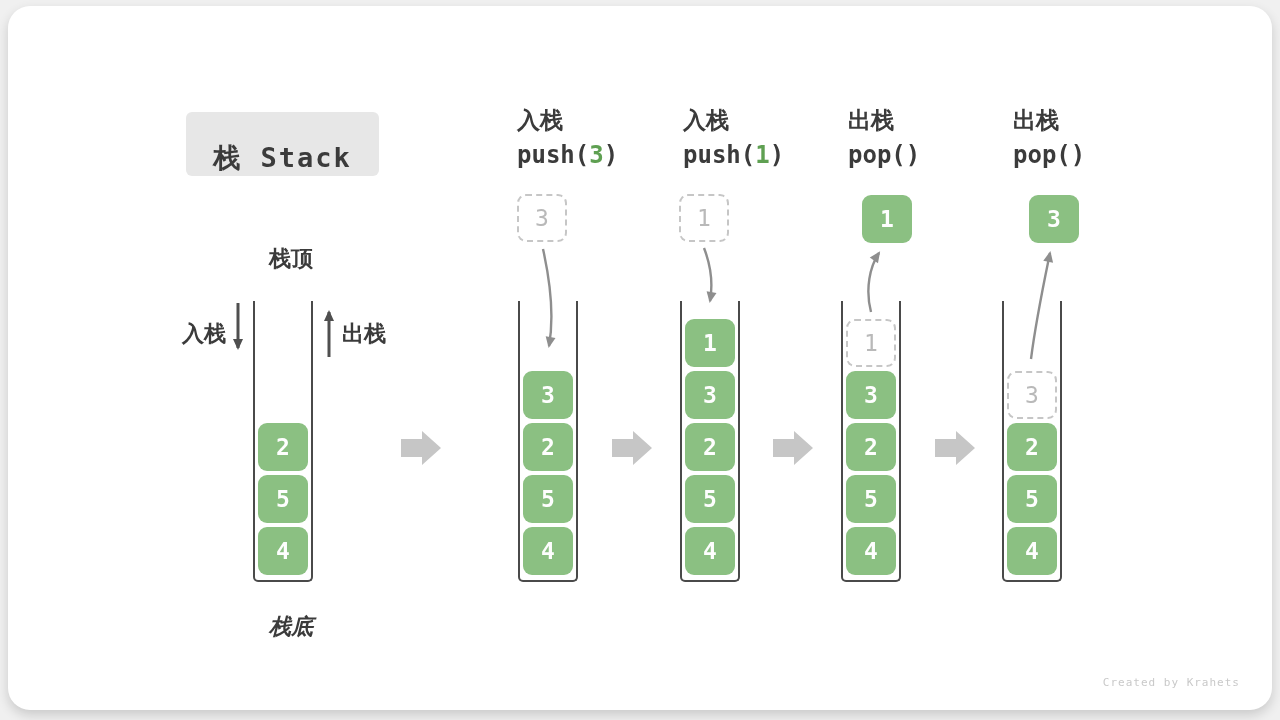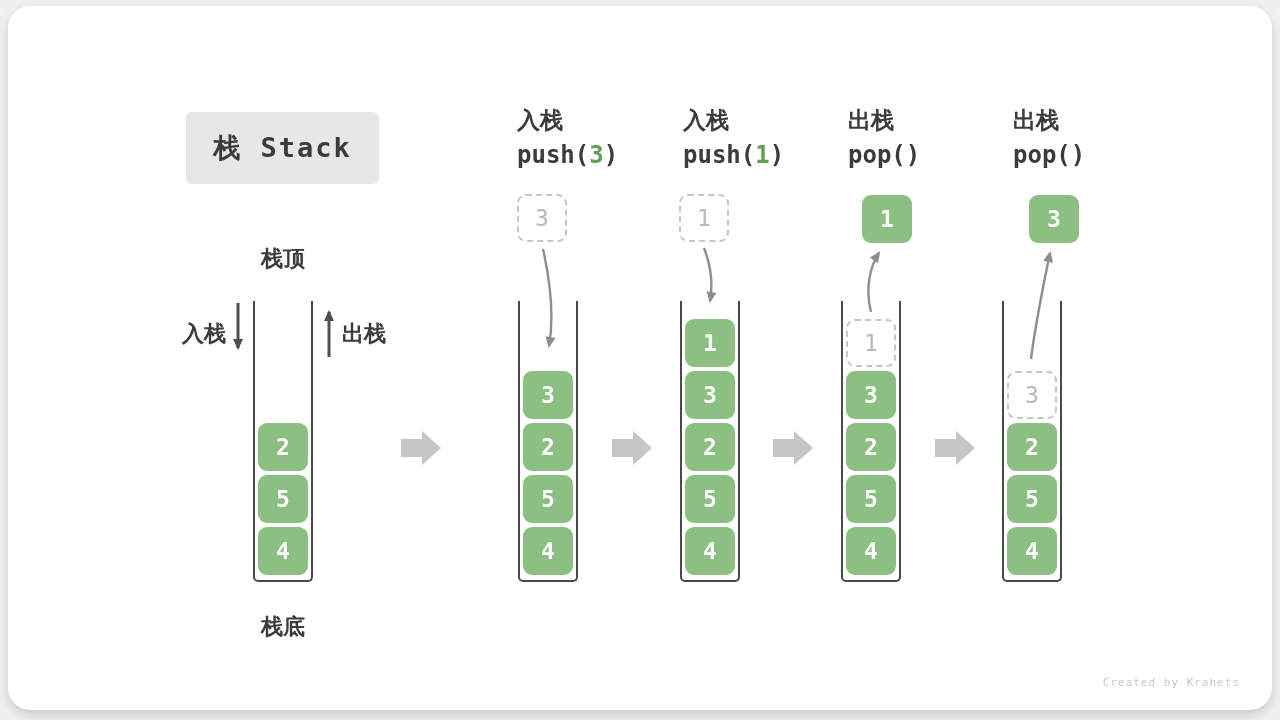--- a/index.html
+++ b/index.html
@@ -9,30 +9,30 @@
     font-family:"DejaVu Sans", sans-serif;
   }
   .card {
     position:absolute; left:8px; top:6px; right:8px; bottom:10px;
     background:var(--card,#ffffff); border-radius:22px;
     box-shadow:0 5px 12px rgba(0,0,0,.16);
   }
   .overlay { position:absolute; left:0; top:0; width:1280px; height:720px; pointer-events:none; }
 
   .title-box {
-    position:absolute; left:186px; top:112px; width:193px; height:72px;
+    position:absolute; left:186px; top:112px; width:193px; height:64px;
     background:var(--title-box-bg,#e7e7e7); border-radius:6px;
-    display:flex; align-items:center; justify-content:center;
+    display:flex; align-items:flex-end; justify-content:center;
     font-family:"DejaVu Sans Mono", monospace; font-weight:bold;
     font-size:27px; color:var(--text-dark,#3b3b3b); letter-spacing:2px;
   }
 
   .zh-label {
     position:absolute; font-weight:bold; font-size:22px;
-    color:var(--text-dark,#3b3b3b); text-align:center;
+    color:var(--text-dark,#3b3b3b); text-align:right;
   }
 
   .stack-frame {
     position:absolute; top:301px; width:60px; height:281px; box-sizing:border-box;
     border:2px solid var(--wall,#4a4a4a); border-top:none;
     border-radius:0 0 5px 5px; background:transparent;
   }
 
   .cell {
     position:absolute; width:50px; height:48px; box-sizing:border-box;
@@ -96,21 +96,21 @@
     <span>栈 Stack</span>
   </div>
 
   <div class="zh-label" style="left:253px; top:244px; width:60px;">栈顶</div>
   <div class="zh-label" style="left:170px; top:319px; width:56px; text-align:right;">入栈</div>
   <div class="zh-label" style="left:342px; top:319px; width:56px; text-align:left;">出栈</div>
   <div class="stack-frame" style="left:253px;"></div>
   <div class="cell" style="left:258px; top:423px;">2</div>
   <div class="cell" style="left:258px; top:475px;">5</div>
   <div class="cell" style="left:258px; top:527px;">4</div>
-  <div class="zh-label" style="left:253px; top:612px; width:60px;">栈底</div>
+  <div class="zh-label" style="left:253px; top:612px; width:60px;font-style:italic;">栈底</div>
 
   <div class="stage-header" style="left:517px;">
     <div class="zh">入栈</div>
     <div class="code"><span>push(</span><span class="arg">3</span><span>)</span></div>
   </div>
   <div class="cell dashed" style="left:517px; top:194px;">3</div>
   <div class="stack-frame" style="left:518px;"></div>
   <div class="cell" style="left:523px; top:371px;">3</div>
   <div class="cell" style="left:523px; top:423px;">2</div>
   <div class="cell" style="left:523px; top:475px;">5</div>

